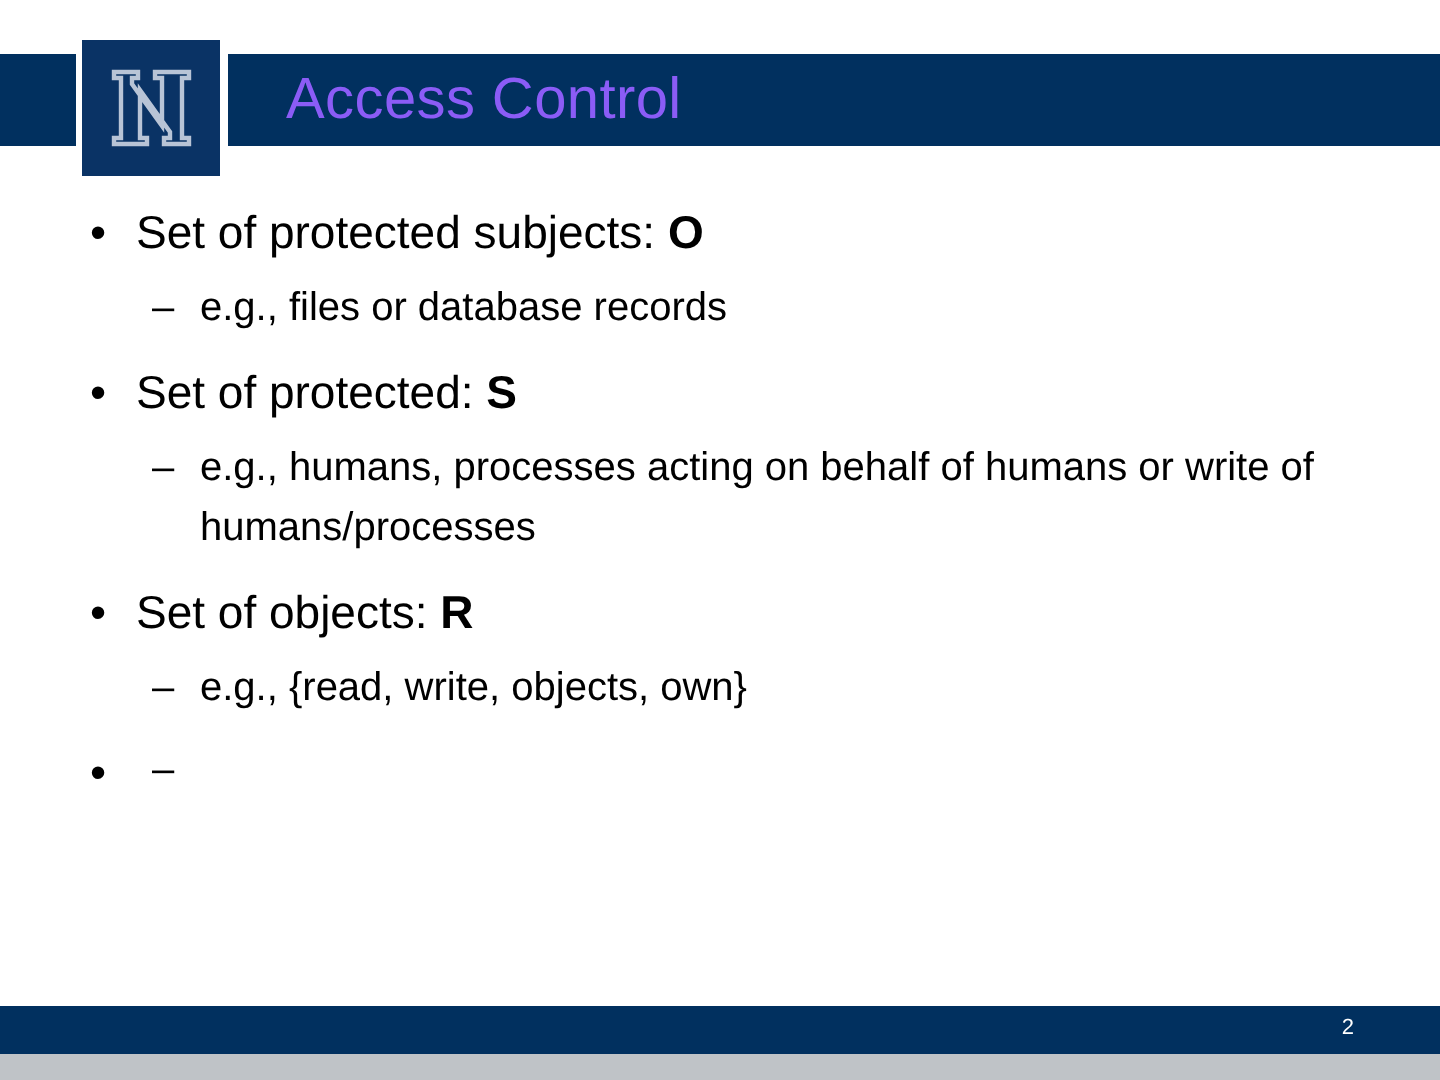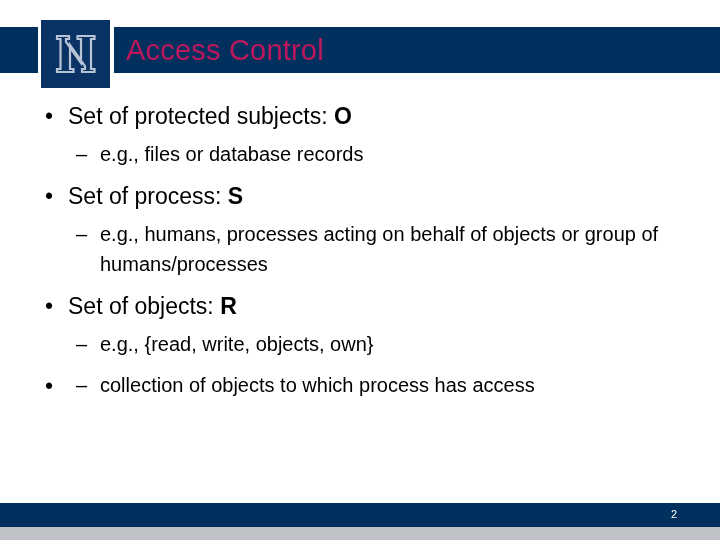--- a/index.html
+++ b/index.html
@@ -19,25 +19,25 @@
   .header {
     position: absolute;
     left: 0;
     top: 27px;
     width: 720px;
     height: 46px;
     background: #01305f;
   }
   .header-title {
     position: absolute;
-    left: 126px;
+    left: 143px;
     top: 28px;
     height: 60px;
     line-height: 44px;
-    color: #be185d;
+    color: #8b5cf6;
     font-size: 29px;
     font-weight: 400;
     letter-spacing: 0.2px;
     white-space: nowrap;
   }
 
   
   .logo-gap {
     position: absolute;
     left: 38px;
@@ -153,42 +153,42 @@
     <div class="bullet-row">
       <span class="dot">•</span><span>Set of protected subjects: </span><span class="b">O</span>
     </div>
     <div class="sub-row">
       <span class="dash">–</span><span>e.g., files or database records</span>
     </div>
   </div>
 
   <div class="group">
     <div class="bullet-row">
-      <span class="dot">•</span><span>Set of process: </span><span class="b">S</span>
+      <span class="dot">•</span><span>Set of protected: </span><span class="b">S</span>
     </div>
     <div class="sub-row">
-      <span class="dash">–</span><span>e.g., humans, processes acting on behalf of objects or group of humans/processes</span>
+      <span class="dash">–</span><span>e.g., humans, processes acting on behalf of humans or write of humans/processes</span>
     </div>
   </div>
 
   <div class="group">
     <div class="bullet-row">
       <span class="dot">•</span><span>Set of objects: </span><span class="b">R</span>
     </div>
     <div class="sub-row">
       <span class="dash">–</span><span>e.g., {read, write, objects, own}</span>
     </div>
   </div>
 
   <div class="group">
     <div class="bullet-row">
       <span class="dot">•</span><span class="b"></span>
     </div>
     <div class="sub-row">
-      <span class="dash">–</span><span>collection of objects to which process has access</span>
+      <span class="dash">–</span>
     </div>
   </div>
 
 </div>
 
 <div class="footer-bar"></div>
 <div class="page-number">2</div>
 <div class="footer-strip"></div>
 
 </body></html>

